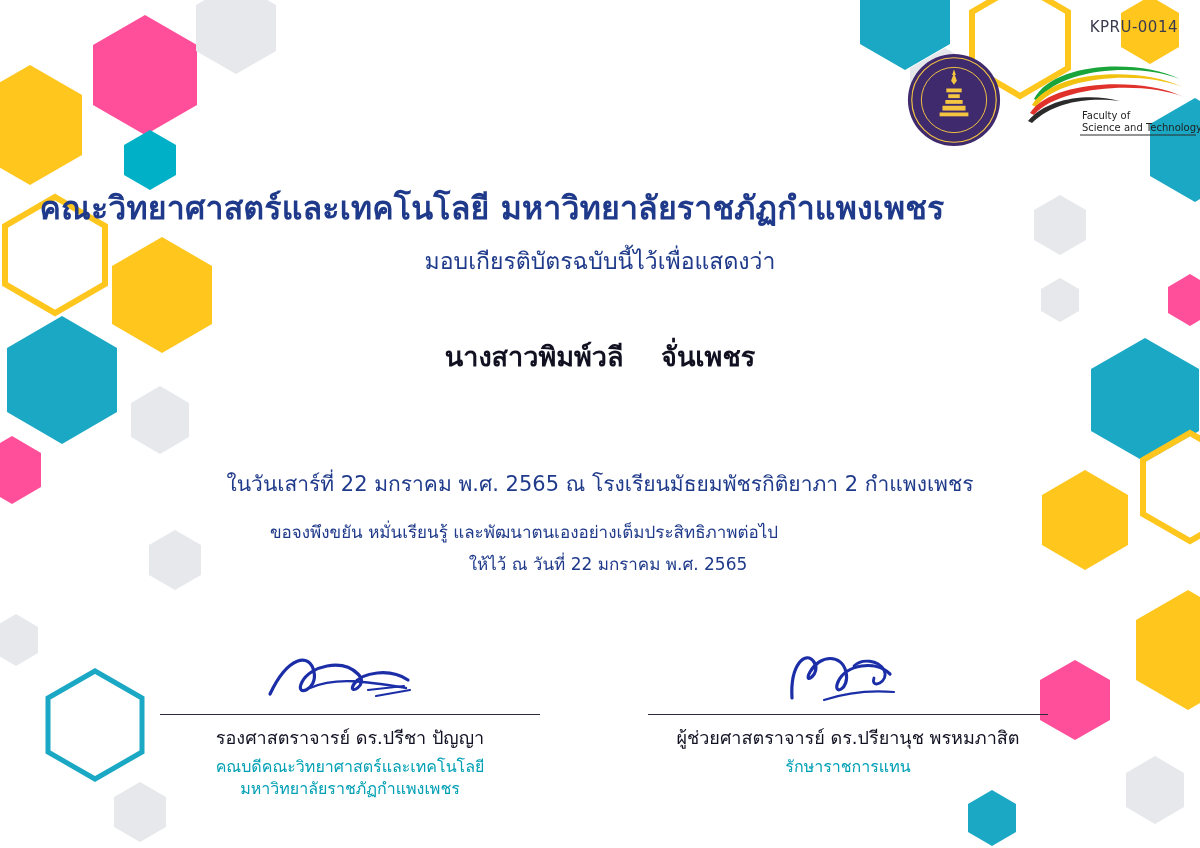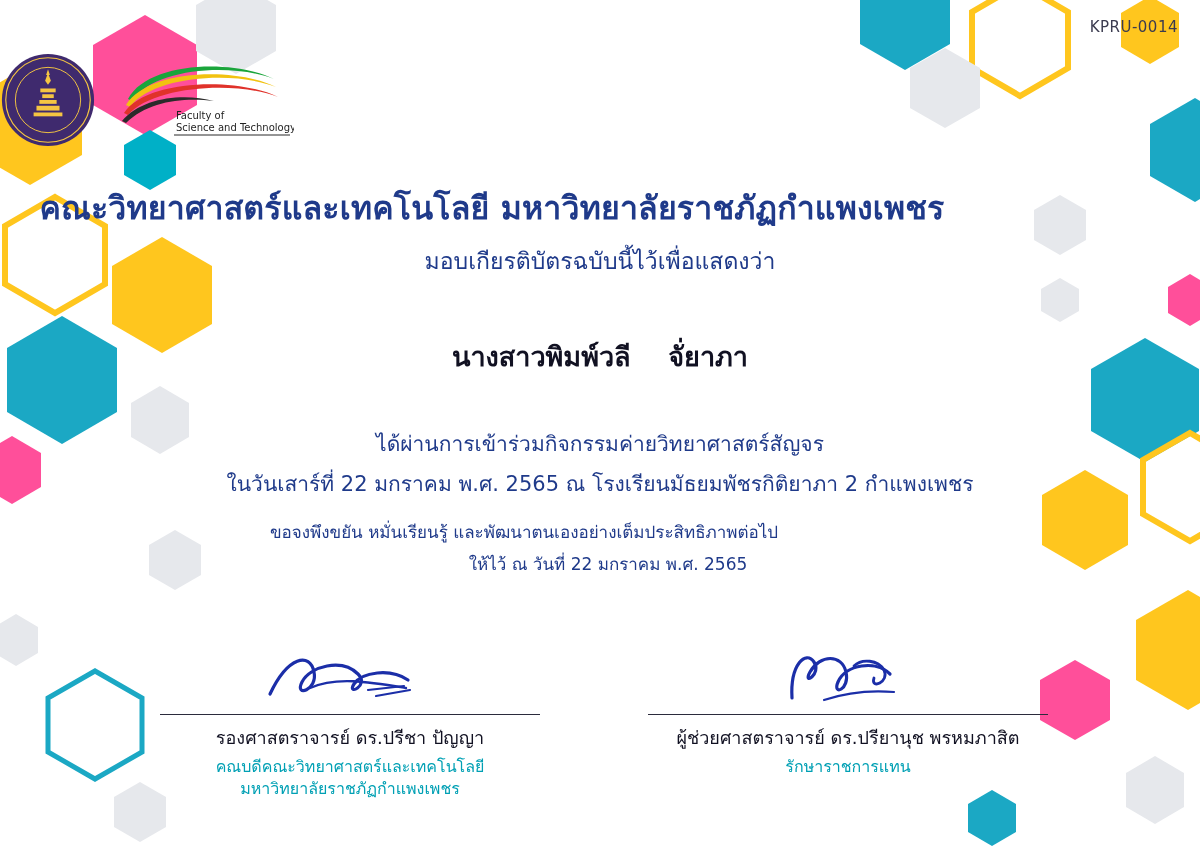--- a/index.html
+++ b/index.html
@@ -46,21 +46,21 @@
     font-family: "DejaVu Sans", "Liberation Sans", sans-serif;
   }
 
   
   .logos {
     position: absolute;
     top: 52px;
     left: 0;
     width: 1200px;
     display: flex;
-    justify-content: flex-start;
+    justify-content: flex-end;
     align-items: center;
     gap: 18px;
   }
   .logo-seal {
     width: 96px;
     height: 96px;
   }
   .logo-faculty {
     width: 180px;
     height: 86px;
@@ -235,23 +235,22 @@
         <text x="62" y="62" font-family="DejaVu Sans, sans-serif" font-size="10" fill="#1f1f1f">Faculty of</text>
         <text x="62" y="74" font-family="DejaVu Sans, sans-serif" font-size="10" fill="#1f1f1f">Science and Technology</text>
         <line x1="60" y1="78" x2="176" y2="78" stroke="#2b2b2b" stroke-width="1.2"></line>
       </svg>
     </div>
 
     <div class="org-title">คณะวิทยาศาสตร์และเทคโนโลยี มหาวิทยาลัยราชภัฏกำแพงเพชร</div>
 
     <div class="subtitle">มอบเกียรติบัตรฉบับนี้ไว้เพื่อแสดงว่า</div>
 
-    <div class="recipient">นางสาวพิมพ์วลี    จั่ยาภา</div>
-
-    <div class="body-line-1">ได้ผ่านการเข้าร่วมกิจกรรมค่ายวิทยาศาสตร์สัญจร</div>
+    <div class="recipient">นางสาวพิมพ์วลี    จั่นเพชร</div>
+
 
     <div class="body-line-2">ในวันเสาร์ที่ 22 มกราคม พ.ศ. 2565 ณ โรงเรียนมัธยมพัชรกิติยาภา 2 กำแพงเพชร</div>
 
     <div class="wish-line">ขอจงพึงขยัน หมั่นเรียนรู้ และพัฒนาตนเองอย่างเต็มประสิทธิภาพต่อไป</div>
 
     <div class="date-line">ให้ไว้ ณ วันที่ 22 มกราคม พ.ศ. 2565</div>
 
     <div class="sig-block sig-left">
       <div class="sig-img">
         <svg width="200" height="70" viewBox="0 0 200 70" xmlns="http://www.w3.org/2000/svg">

